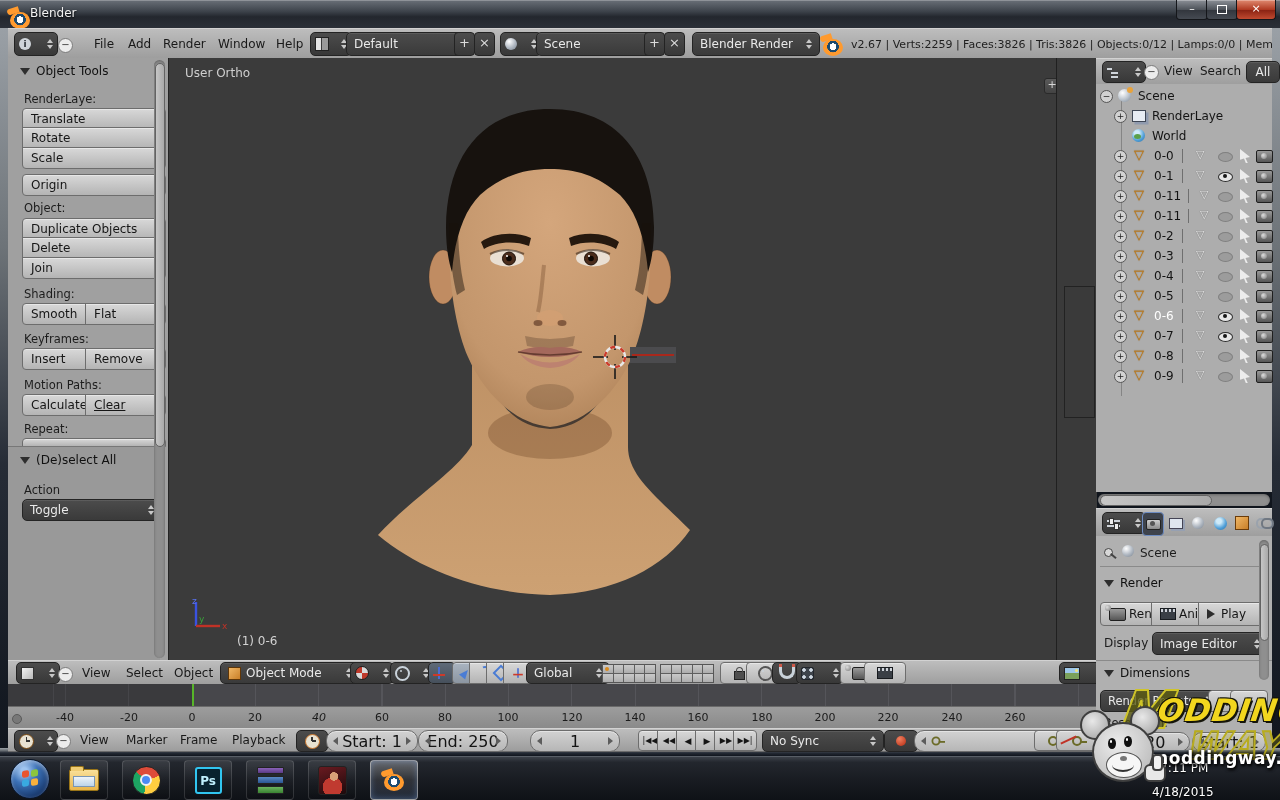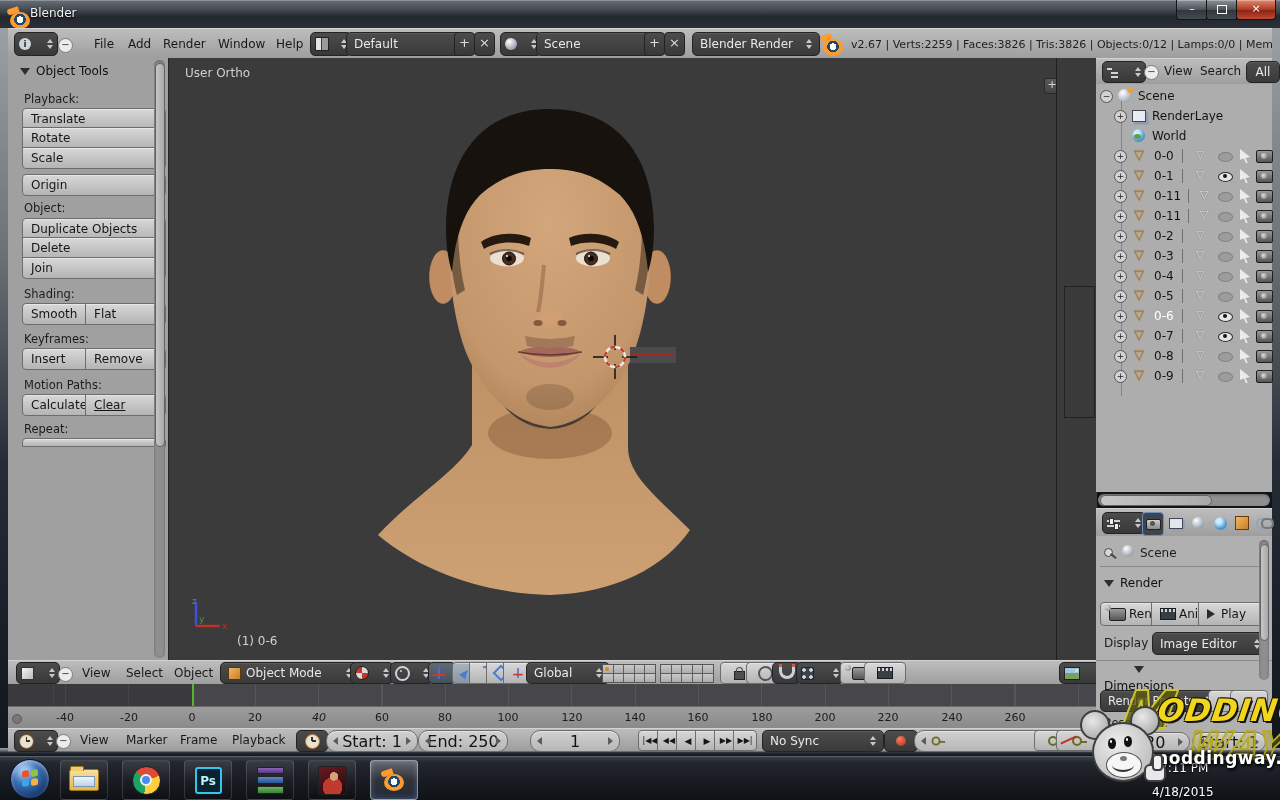--- a/index.html
+++ b/index.html
@@ -362,21 +362,21 @@
         radial-gradient(circle at 14px 75px, #231410 0 9px, #110a06 10px, transparent 12px),
         radial-gradient(ellipse at 50% 55%, #b98a6d 0 45%, #severity 60%, #7d563f 100%),
         linear-gradient(#9a6e54,#6e4a38);"></div>
   </div>
 
   <div class="abs" style="left:8px;top:58px;width:160px;height:602px;background:#a0a0a0;border-right:1px solid #242424;">
     <div class="phd" style="left:12px;top:6px;">
       <span class="tri-dn"></span>
       <span>Object Tools</span>
     </div>
-    <span class="lbl" style="left:16px;top:34px;">Playback:</span>
+    <span class="lbl" style="left:16px;top:34px;">RenderLaye:</span>
     <span class="lbtn grp-top" style="left:14px;top:50px;width:126px;height:20px;">
         <span>Translate</span>
       </span>
     <span class="lbtn grp-mid" style="left:14px;top:70px;width:126px;height:20px;">
         <span>Rotate</span>
       </span>
     <span class="lbtn grp-bot" style="left:14px;top:90px;width:126px;height:20px;">
         <span>Scale</span>
       </span>
     <span class="lbtn" style="left:14px;top:116px;width:126px;height:20px;">
@@ -408,20 +408,34 @@
       </span>
     <span class="lbl" style="left:16px;top:320px;">Motion Paths:</span>
     <span class="lbtn" style="left:14px;top:336px;width:62px;height:20px;border-radius:4px 0 0 4px;">
         <span>Calculate</span>
       </span>
     <span class="lbtn" style="left:77px;top:336px;width:63px;height:20px;border-radius:0 4px 4px 0;text-decoration:underline;">
         <span>Clear</span>
       </span>
     <span class="lbl" style="left:16px;top:364px;">Repeat:</span>
     <span class="lbtn" style="left:14px;top:380px;width:126px;height:7px;border-radius:4px 4px 0 0;"></span>
+    <div class="abs" style="left:0;top:388px;width:152px;height:214px;background:#999;border-top:1px solid #777;">
+      <div class="phd" style="left:12px;top:6px;">
+        <span class="tri-dn"></span>
+        <span>(De)select All</span>
+      </div>
+      <span class="lbl" style="left:16px;top:36px;">Action</span>
+      <span class="dfield" style="left:14px;top:52px;width:124px;height:20px;">
+        <span>Toggle</span>
+        <span class="updn">
+            <i class="u"></i>
+            <i class="d"></i>
+          </span>
+      </span>
+    </div>
     <div class="scroll-track" style="left:146px;top:2px;width:11px;height:598px;">
       <div class="scroll-thumb" style="left:1px;top:3px;width:8px;height:382px;"></div>
     </div>
   </div>
 
   <div class="hstrip" style="left:8px;top:660px;width:1048px;height:24px;">
     <span class="ebtn" style="left:8px;top:1px;width:34px;height:20px;">
       <span class="ic-cube-wh"></span>
       <span class="updn">
           <i class="u"></i>
@@ -834,21 +848,21 @@
     </span>
     <span class="lbl" style="left:8px;top:100px;font-size:12px;">Display</span>
     <span class="dfield" style="left:56px;top:96px;width:100px;height:21px;">
       <span>Image Editor</span>
       <span class="updn">
           <i class="u"></i>
           <i class="d"></i>
         </span>
     </span>
     <div class="abs" style="left:0;top:124px;width:176px;height:1px;background:#8a8a8a;"></div>
-    <div class="phd" style="left:8px;top:130px;flex-direction:column;">
+    <div class="phd" style="left:8px;top:130px;">
       <span class="tri-dn"></span>
       <span>Dimensions</span>
     </div>
     <span class="dfield" style="left:4px;top:154px;width:102px;height:20px;font-size:11.5px;">
       <span>Render Presets</span>
       <span class="updn">
           <i class="u"></i>
           <i class="d"></i>
         </span>
     </span>

